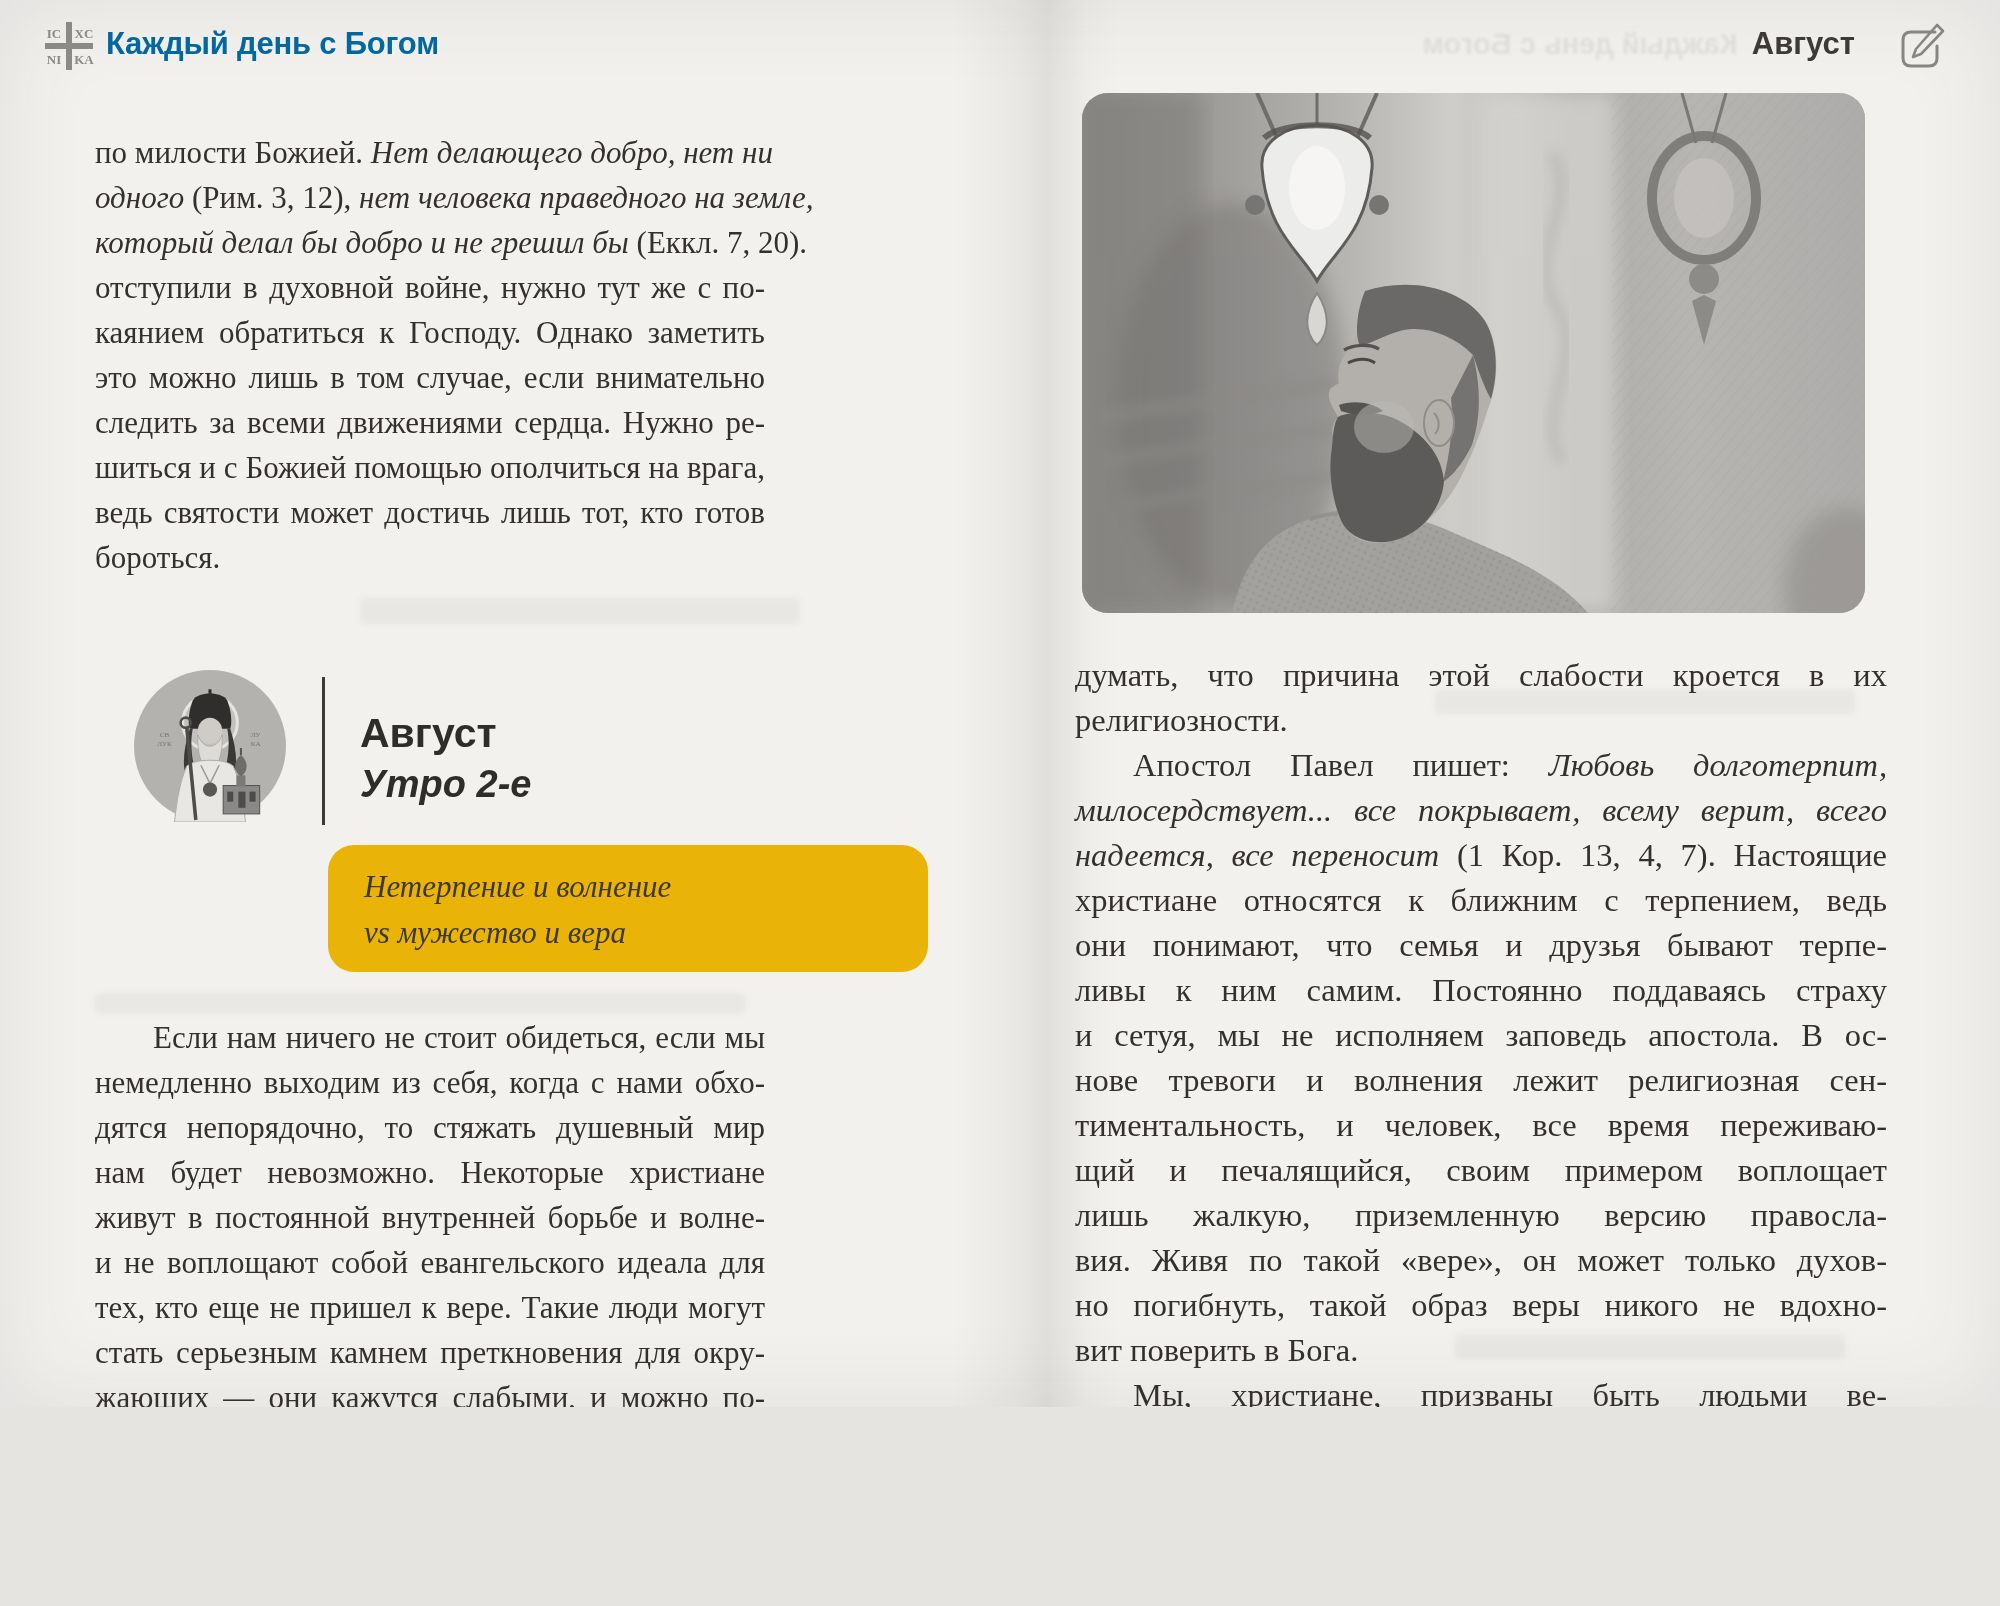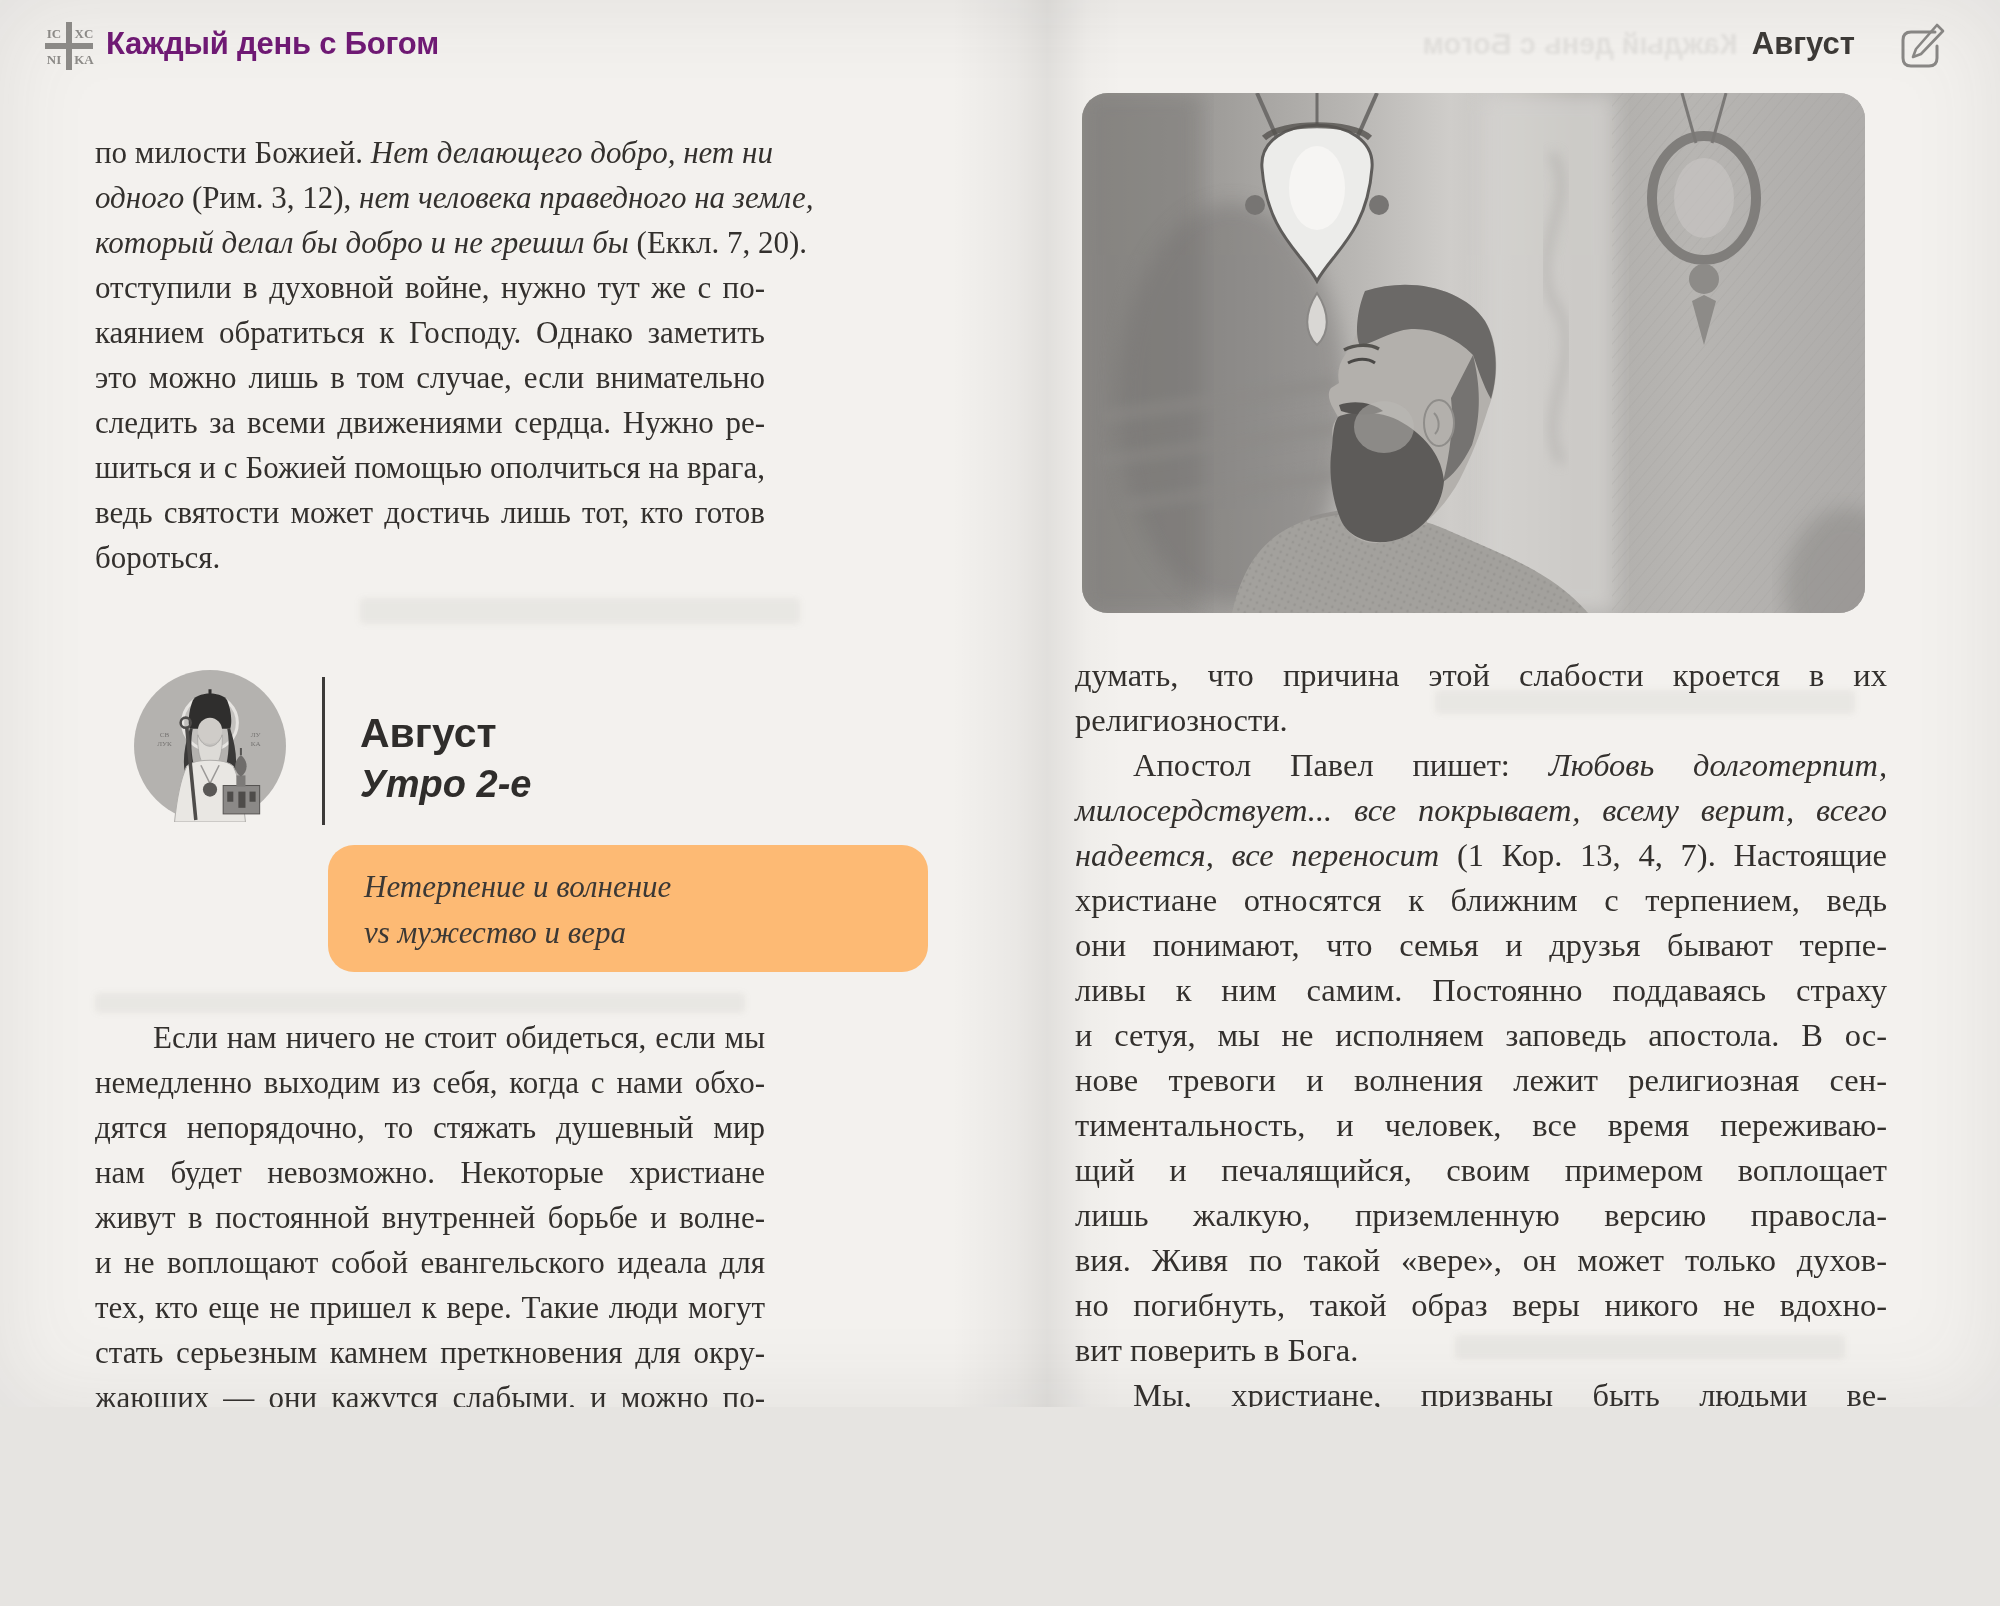--- a/index.html
+++ b/index.html
@@ -14,21 +14,21 @@
     box-shadow:inset 0 0 90px rgba(70,68,65,0.10);
   }
   .gutter{
     position:absolute; left:952px; top:0; width:170px; height:100%; z-index:1;
     background:linear-gradient(90deg, rgba(0,0,0,0) 0%, rgba(0,0,0,0.04) 38%, rgba(0,0,0,0.075) 56%, rgba(0,0,0,0.015) 80%, rgba(0,0,0,0) 100%);
   }
   .abs{position:absolute;}
   
   .book-title{
     left:106px; top:26px; font-family:"Liberation Sans","DejaVu Sans",sans-serif;
-    font-weight:bold; font-size:31px; color:#701a75; letter-spacing:-0.2px; z-index:5;
+    font-weight:bold; font-size:31px; color:#0369a1; letter-spacing:-0.2px; z-index:5;
   }
   .month-title{
     left:1595px; top:26px; width:260px; text-align:right;
     font-family:"Liberation Sans","DejaVu Sans",sans-serif;
     font-weight:bold; font-size:31px; color:#3d3a37; z-index:5;
   }
   .logo{left:36px; top:18px; width:66px; height:56px; z-index:5;}
   .edit-ic{left:1891px; top:18px; width:58px; height:58px; z-index:5;}
   
   .col{position:absolute; z-index:3;}
@@ -49,21 +49,21 @@
     left:360px; top:710px; font-family:"Liberation Sans","DejaVu Sans",sans-serif;
     font-weight:bold; font-size:41px; color:#2f2d2b; z-index:4;
   }
   .sec-reading{
     left:360px; top:763px; font-family:"Liberation Sans","DejaVu Sans",sans-serif;
     font-weight:bold; font-style:italic; font-size:38px; color:#2f2d2b; z-index:4;
   }
   
   .topic-box{
     left:328px; top:845px; width:600px; height:127px; border-radius:26px;
-    background:#fdba74; z-index:3;
+    background:#eab308; z-index:3;
   }
   .topic-line{position:absolute; left:36px; font-style:italic; font-size:31px; color:#3b3835; line-height:40px; white-space:nowrap;}
   .tl1{top:22px;} .tl2{top:68px;}
   
   .pgnum{
     font-family:"Liberation Sans","DejaVu Sans",sans-serif;
     font-size:31px; color:#14532d; z-index:5;
   }
   .pg-l{left:118px; top:1473px;}
   .pg-r{left:1075px; top:1473px; width:812px; text-align:right;}

